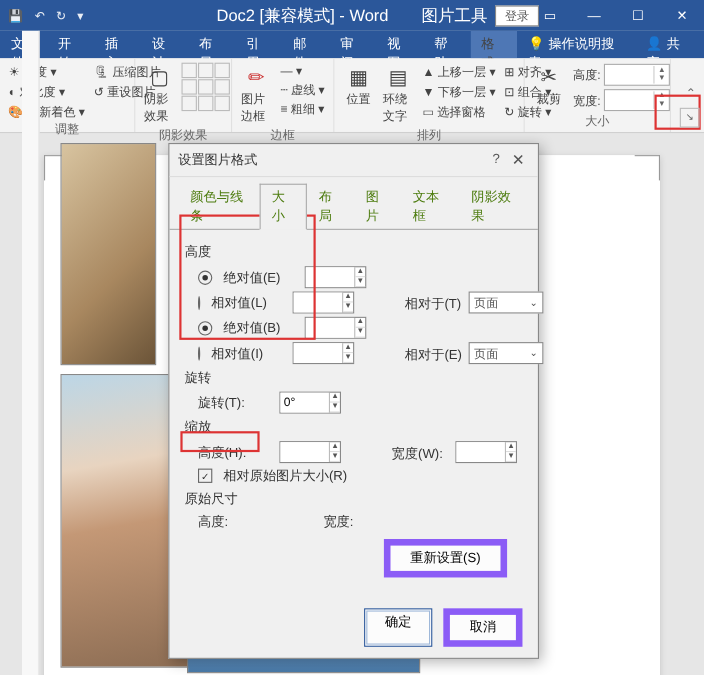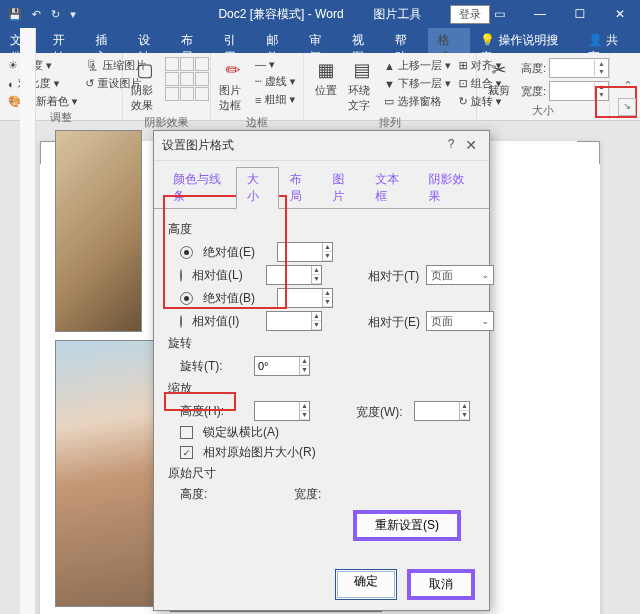--- a/index.html
+++ b/index.html
@@ -1,19 +1,19 @@
 <!DOCTYPE html>
 <html><head>
 <meta charset="utf-8">
 <style>
 html,body{margin:0;padding:0;font-family:"Microsoft YaHei","Segoe UI",sans-serif;font-size:12px;background:#e6e6e6;overflow:hidden;width:640px;height:614px}
 .titlebar{background:#2b579a;color:#fff;height:28px;display:flex;align-items:center;position:relative}
 .qat{display:flex;align-items:center;gap:10px;padding:0 8px}
 .qat span{color:#fff;opacity:.9;font-size:11px}
-.title-center{position:absolute;left:50%;transform:translateX(-50%);display:flex;align-items:center;gap:30px;font-size:12px}
+.title-center{position:absolute;left:50%;transform:translateX(-50%);display:flex;align-items:center;gap:30px;font-size:15px}
 .win-controls{position:absolute;right:0;display:flex}
 .win-btn{width:40px;height:28px;display:flex;align-items:center;justify-content:center;color:#fff}
 .win-btn.close{background:none}
 .login-btn{position:absolute;right:150px;background:#fff;border:1px solid #888;padding:1px 8px;font-size:11px;color:#555}
 .tabs{background:#2b579a;height:25px;display:flex;color:#fff}
 .tab{padding:4px 10px;font-size:12px;cursor:pointer}
 .tab.active{background:#f3f3f3;color:#444}
 .tab.format{background:#4e77b5}
 .share{margin-left:auto;padding:4px 12px}
 .ribbon{background:#f3f3f3;height:67px;border-bottom:1px solid #d0d0d0;display:flex;position:relative}
@@ -37,21 +37,21 @@
 .photo{position:absolute;background:linear-gradient(135deg,#c9a47a,#8a6d4a);border:1px solid #888}
 .photo.p1{left:55px;top:130px;width:85px;height:200px;background:linear-gradient(135deg,#d8c4a0 0%,#a8875f 60%,#6b5438 100%)}
 .photo.p2{left:55px;top:340px;width:160px;height:265px;background:linear-gradient(170deg,#bcd6e6 0%,#e8d4c0 30%,#c49876 50%,#8a6b52 100%)}
 .photo.p3{left:170px;top:535px;width:210px;height:75px;background:linear-gradient(180deg,#a3c7e8 0%,#6fa3d6 60%,#4a7aa8 100%)}
 .dialog{position:absolute;left:153px;top:130px;width:335px;background:#f0f0f0;border:1px solid #888;box-shadow:3px 3px 12px rgba(0,0,0,.3);font-size:12px}
 .dlg-title{display:flex;padding:6px 8px;border-bottom:1px solid #ddd}
 .dlg-title-text{flex:1;font-size:12px;color:#333}
 .dlg-close{width:20px;text-align:center;font-size:14px;color:#555;cursor:pointer}
 .dlg-help{width:20px;text-align:center;font-size:12px;color:#555}
 .dlg-tabs{display:flex;padding:6px 8px 0;font-size:12px}
-.dlg-tab{padding:3px 10px;border:1px solid transparent;color:#8b5cf6;cursor:pointer}
+.dlg-tab{padding:3px 10px;border:1px solid transparent;color:#4d7c0f;cursor:pointer}
 .dlg-tab.active{border:1px solid #aaa;border-bottom:1px solid #f0f0f0;background:#f0f0f0;position:relative;z-index:2}
 .dlg-body{padding:8px 14px;border-top:1px solid #aaa;margin-top:-1px}
 .section-label{font-size:12px;color:#333;margin:4px 0}
 .row{display:flex;align-items:center;margin:3px 0 3px 12px;gap:6px}
 .row label{font-size:12px;color:#333;min-width:68px}
 .radio{width:11px;height:11px;border:1px solid #666;border-radius:50%;display:inline-flex;align-items:center;justify-content:center;margin-right:4px}
 .radio.checked::after{content:"";width:5px;height:5px;background:#333;border-radius:50%}
 .chk{width:11px;height:11px;border:1px solid #666;display:inline-flex;align-items:center;justify-content:center;margin-right:4px;font-size:9px;color:#333}
 .chk.checked::after{content:"✓"}
 .spin{display:flex;border:1px solid #888;background:#fff;width:54px;height:18px}
@@ -59,21 +59,21 @@
 .spin .ar{display:flex;flex-direction:column;border-left:1px solid #bbb;width:14px}
 .spin .ar div{height:8px;font-size:7px;text-align:center;line-height:7px;color:#555;border-bottom:1px solid #ddd}
 .combo{border:1px solid #888;background:#fff;width:58px;height:18px;display:flex;align-items:center;padding:0 4px;font-size:11px;color:#555}
 .combo .dd{margin-left:auto;font-size:9px;color:#555}
 .right-col{margin-left:40px;display:flex;align-items:flex-end;gap:6px}
 .right-col label{min-width:52px}
 .red-box{border:2px solid #d33;position:absolute}
 .red1{left:163px;top:195px;width:120px;height:110px}
 .red2{left:164px;top:392px;width:68px;height:15px}
 .dlg-buttons{display:flex;justify-content:flex-end;gap:10px;padding:10px 14px;margin-top:6px}
-.dlg-btn{border:4px solid #8b5cf6;background:#fcfcfc;padding:3px 18px;font-size:12px;cursor:pointer}
+.dlg-btn{border:6px solid #8b5cf6;background:#fcfcfc;padding:3px 18px;font-size:12px;cursor:pointer}
 .dlg-btn.primary{border:1px solid #2b579a;outline:1px solid #9fb8d9;outline-offset:-3px}
 .reset-row{display:flex;justify-content:flex-end;padding:4px 14px}
 </style>
 </head>
 <body>
 
 <div class="titlebar">
   <div class="qat">
     <span>💾</span>
     <span>↶</span>
@@ -330,24 +330,20 @@
         <div class="spin">
             <input style="">
             <div class="ar">
               <div>▲</div>
               <div>▼</div>
             </div>
           </div>
       </div>
     </div>
     <div class="row">
-      <span class="chk"></span>
-      <label>锁定纵横比(A)</label>
-    </div>
-    <div class="row">
       <span class="chk checked"></span>
       <label>相对原始图片大小(R)</label>
     </div>
 
     <div class="section-label">原始尺寸</div>
     <div class="row">
       <label>高度:</label>
       <div class="right-col">
           <label>宽度:</label>
         </div>

